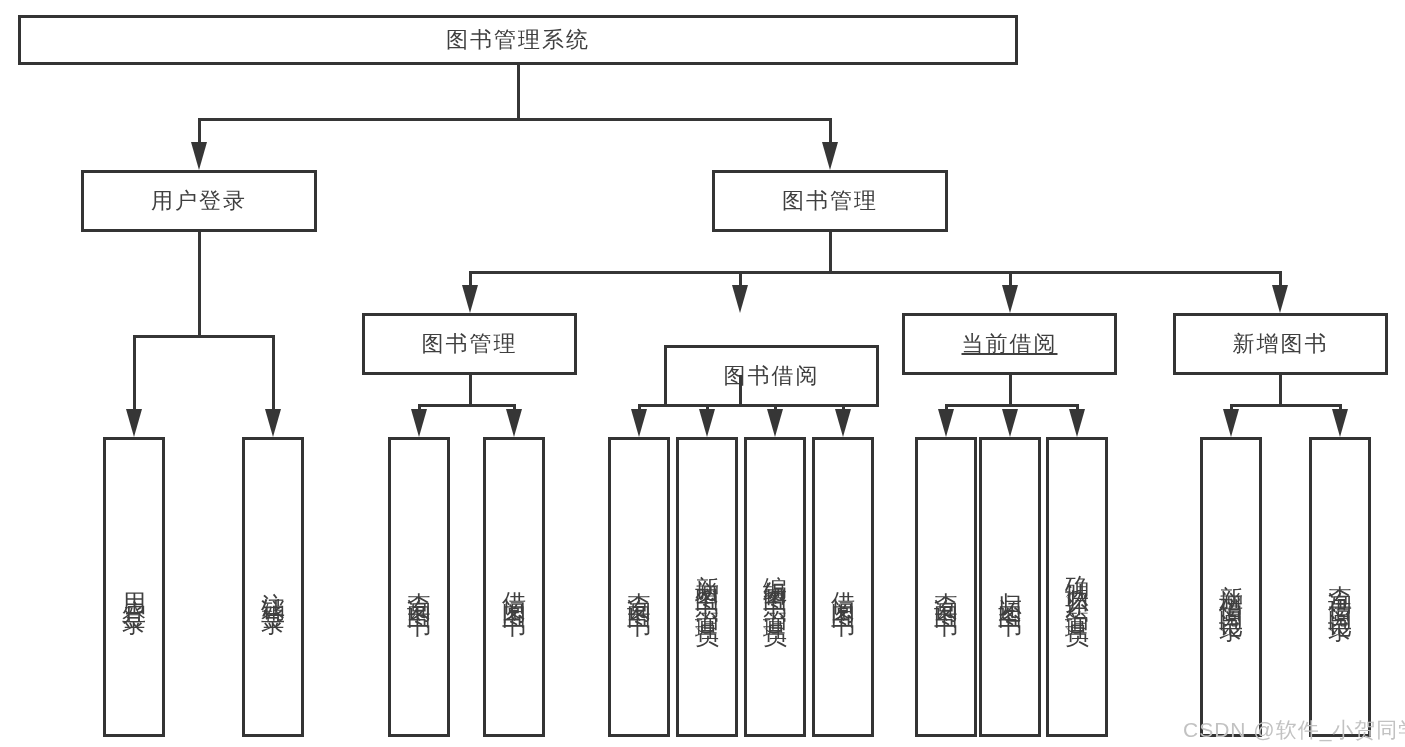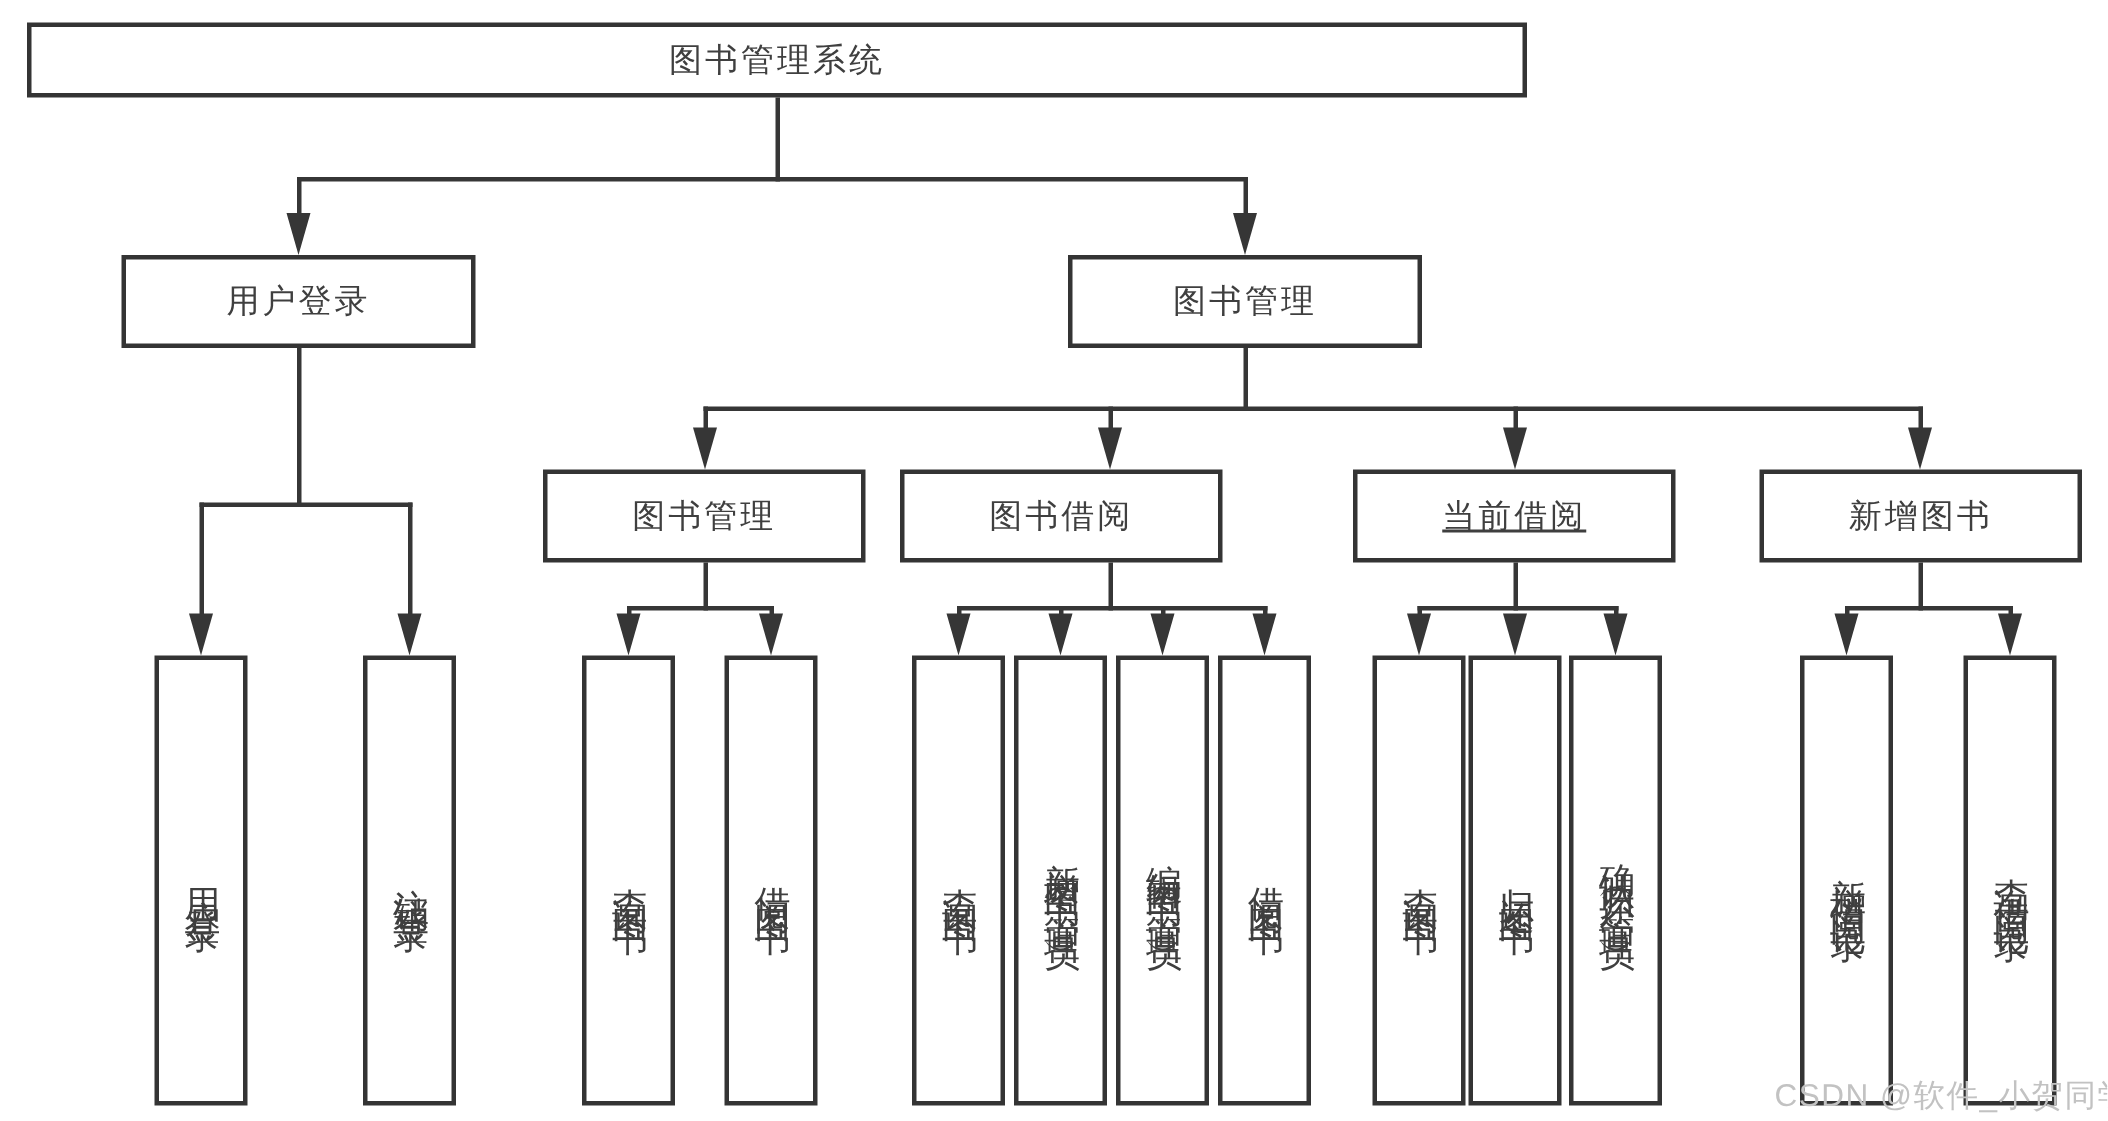--- a/index.html
+++ b/index.html
@@ -57,21 +57,21 @@
 <body>
 
 <div id="canvas">
 
   <div class="node h-node root">图书管理系统</div>
 
   <div class="node h-node lvl2" style="left:81px;">用户登录</div>
   <div class="node h-node lvl2" style="left:712px;">图书管理</div>
 
   <div class="node h-node lvl3" style="left:362px;">图书管理</div>
-  <div class="node h-node lvl3" style="left:600px;">图书借阅</div>
+  <div class="node h-node lvl3" style="left:664px;margin-top:32px;">图书借阅</div>
   <div class="node h-node lvl3" style="left:902px;text-decoration:underline;">当前借阅</div>
   <div class="node h-node lvl3" style="left:1173px;">新增图书</div>
 
   <div class="node leaf" style="left:103px;">
     <span>用户登录</span>
     </div>
   <div class="node leaf" style="left:242px;">
     <span>注销登录</span>
     </div>
 

